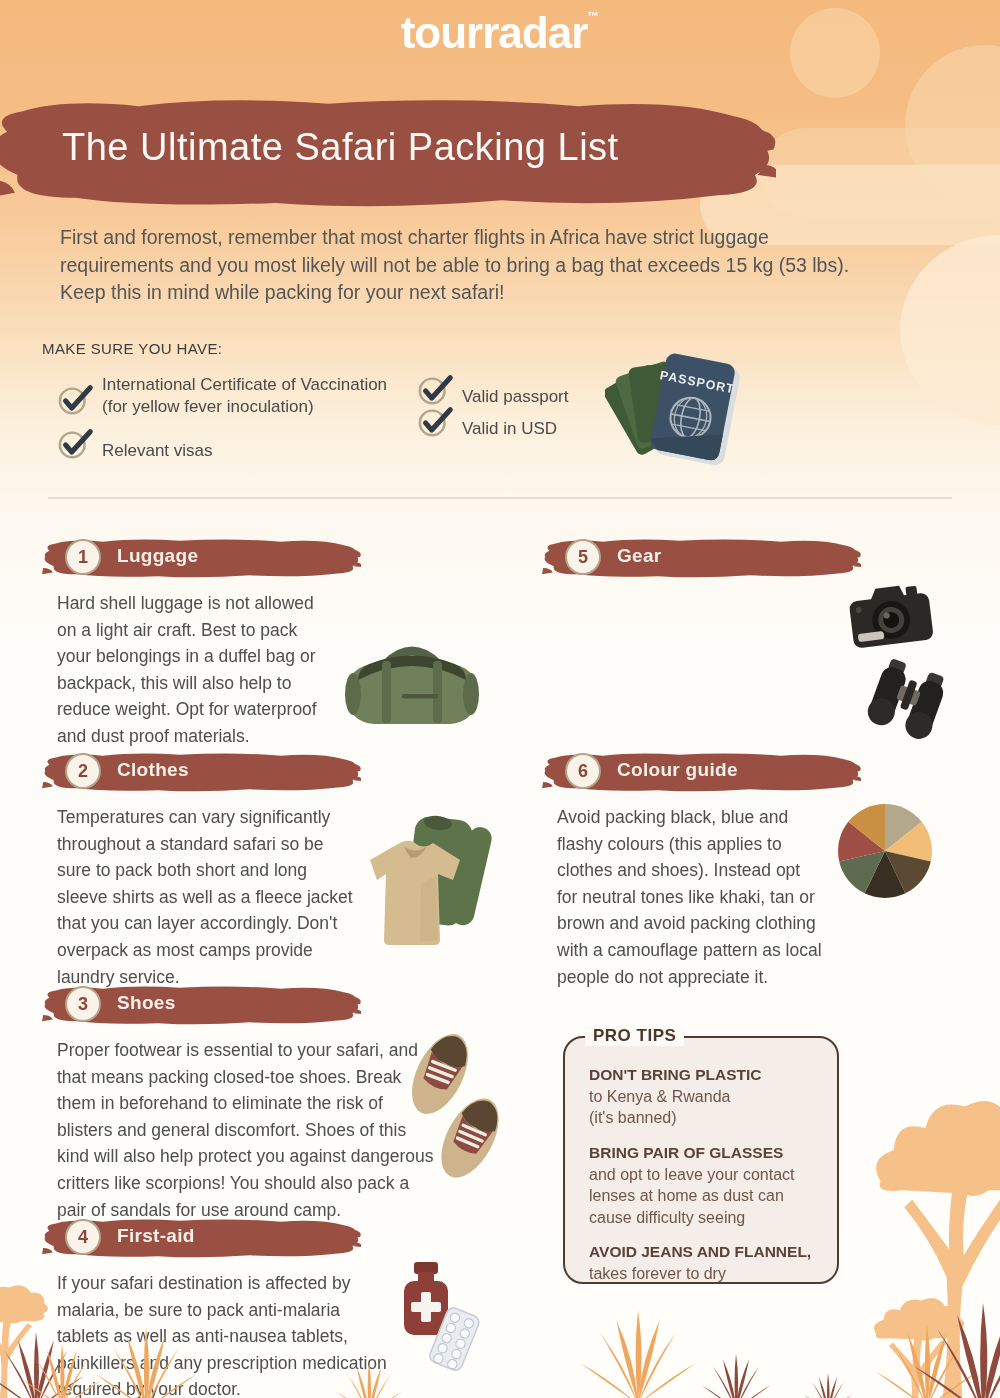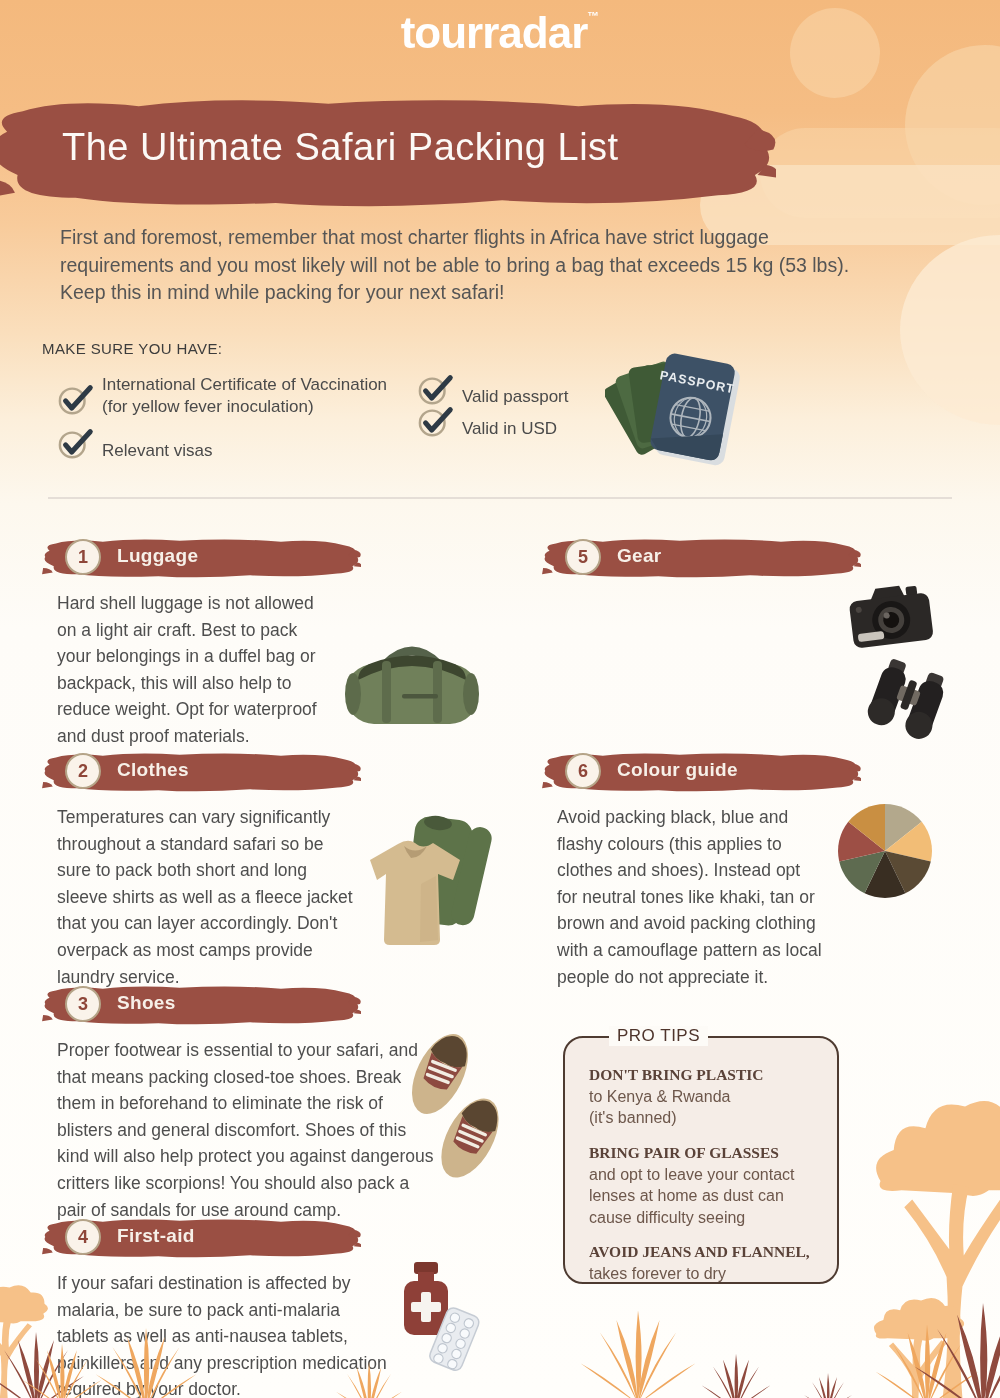--- a/index.html
+++ b/index.html
@@ -39,23 +39,23 @@
     background:var(--circle_fill);border:2px solid var(--circle_ring);color:#8e4639;
     font-weight:bold;font-size:18px;display:flex;align-items:center;justify-content:center;}
   .sec-title{position:absolute;left:60px;top:7px;color:#f7f0e8;font-weight:bold;
     font-size:19px;letter-spacing:.3px;}
   .sec p{margin-top:12px;font-size:17.5px;line-height:1.52;color:#4e4e4e;}
   .illus{position:absolute;}
   .protips{position:absolute;left:563px;top:1036px;width:276px;height:248px;
     border:2.5px solid var(--protips_border);border-radius:20px;background:var(--protips_bg);
     padding:26px 20px 14px 24px;}
   .protips-heading{position:absolute;top:-12px;left:20px;background:#fdfbf7;padding:0 8px;
-    font-size:17px;font-weight:normal;color:var(--protips_heading);letter-spacing:.5px;margin-left:24px;}
+    font-size:17px;font-weight:bold;color:var(--protips_heading);letter-spacing:.5px;}
   .tip{margin-bottom:13px;}
-  .tip .b{font-size:15.5px;font-weight:bold;color:var(--protips_bold);line-height:1.4;font-family:Liberation Serif, serif;}
+  .tip .b{font-size:15.5px;font-weight:bold;color:var(--protips_bold);line-height:1.4;}
   .tip .t{font-size:16px;color:var(--protips_text);line-height:1.35;}
   .deco{position:absolute;}
   svg text{font-family:"Liberation Sans","DejaVu Sans",sans-serif;}
 </style>
 </head>
 <body>
 
 <div class="page">
 
   <svg width="0" height="0" style="position:absolute">

